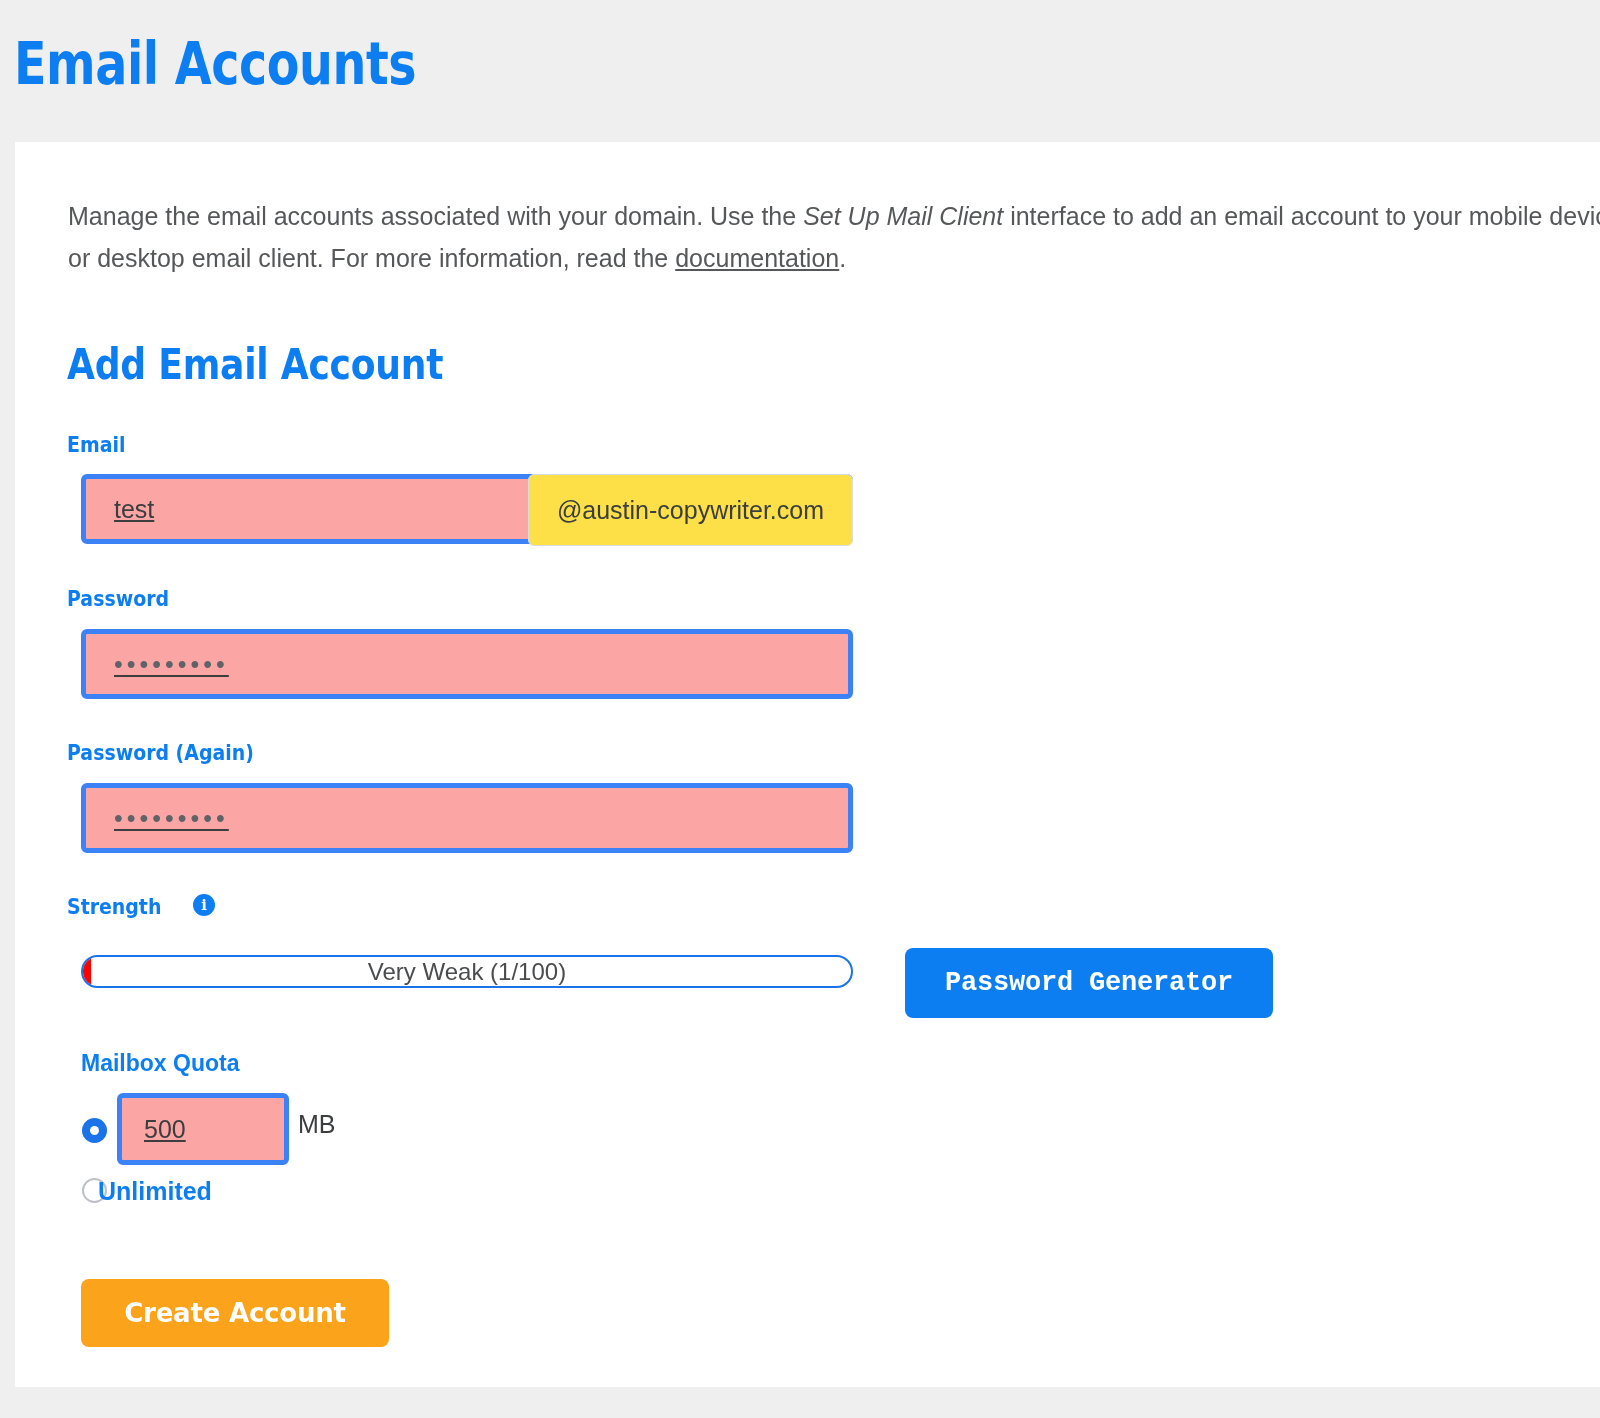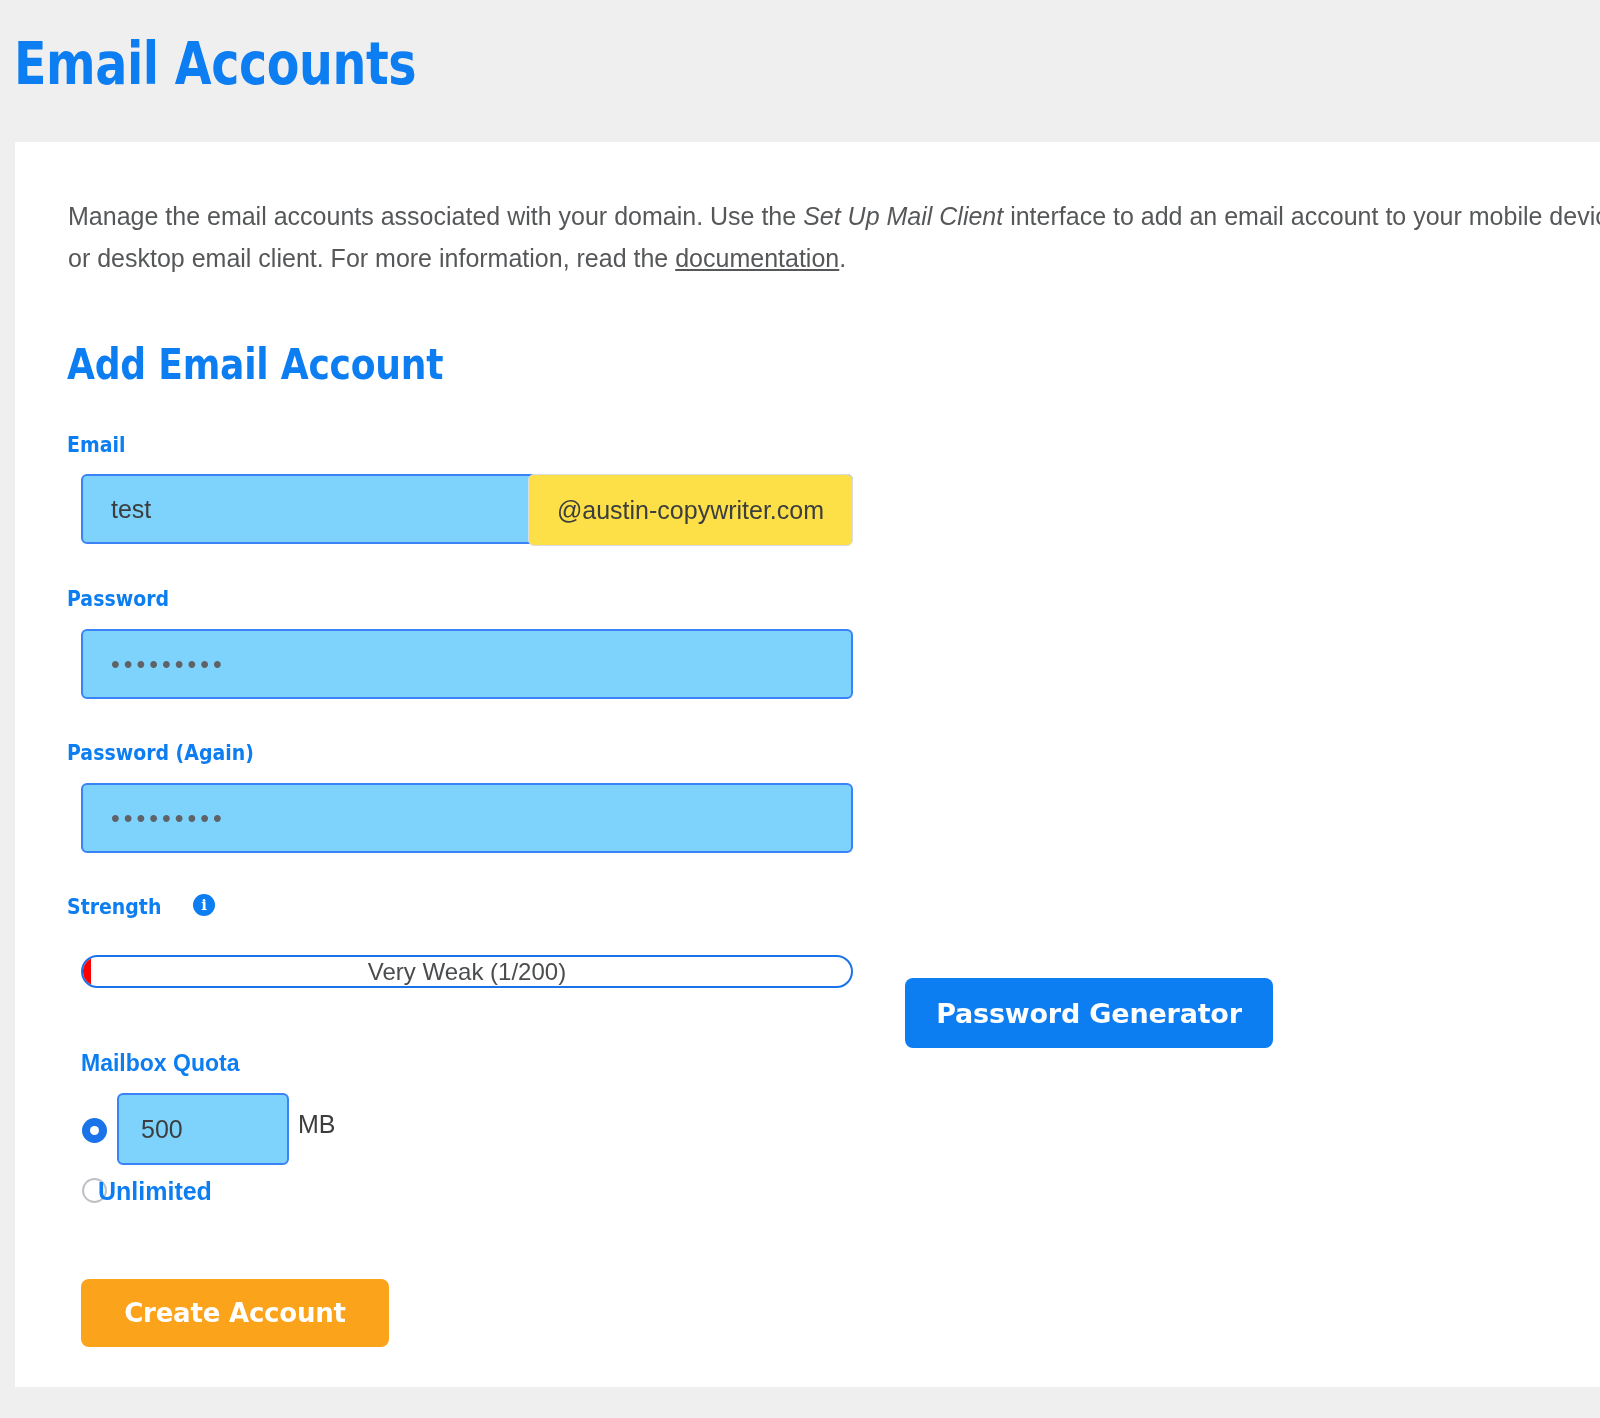--- a/index.html
+++ b/index.html
@@ -102,28 +102,29 @@
   }
   .field-label.plain {
     font-family: "Liberation Sans", sans-serif;
     transform: none;
     font-size: 23px;
   }
 
   
   .text-input {
     position: absolute;
-    background: #7dd3fc;
-    border: 2px solid #3b82f6;
+    background: #fca5a5;
+    border: 5px solid #3b82f6;
     border-radius: 6px;
     font-family: "Liberation Sans", sans-serif;
     font-size: 25px;
     color: #3b3d3f;
     padding: 0 28px;
     outline: none;
+    text-decoration: underline;
   }
   .text-input::placeholder { color: #9aa0a6; }
 
   .input-addon {
     position: absolute;
     background: #fde047;
     border: 1px solid #dadce0;
     border-radius: 6px;
     font-family: "Liberation Sans", sans-serif;
     font-size: 25px;
@@ -298,24 +299,24 @@
     <div class="field-label" style="left:52px; top:598px;">Password (Again)</div>
     <div class="text-input" style="left:66px; top:641px; width:772px; height:70px; display:flex; align-items:center;">
       <span class="pw-dots" style="position:relative; left:0; top:0;">•••••••••</span>
     </div>
 
     <div class="field-label" style="left:52px; top:752px;">Strength</div>
     <div class="info-icon" style="left:178px; top:752px;">i</div>
 
     <div class="strength-bar" style="top:813px;">
       <div class="strength-fill"></div>
-      <span class="strength-text">Very Weak (1/200)</span>
+      <span class="strength-text">Very Weak (1/100)</span>
     </div>
 
-    <button class="btn btn-primary" style="top:836px;">Password Generator</button>
+    <button class="btn btn-primary" style="top:806px;font-family:Liberation Mono, monospace;">Password Generator</button>
 
     <div class="field-label plain" style="left:66px; top:908px;">Mailbox Quota</div>
 
     <div class="radio checked" style="left:67px; top:976px;"></div>
     <input class="text-input" style="left: 102px; top: 951px; width: 172px; height: 72px; padding: 0px 22px;" value="500">
     <div class="unit-label" style="left:283px; top:968px;">MB</div>
 
     <div class="radio unchecked" style="left:67px; top:1036px;"></div>
     <div class="radio-label" style="left:83px; top:1035px;">Unlimited</div>
 

